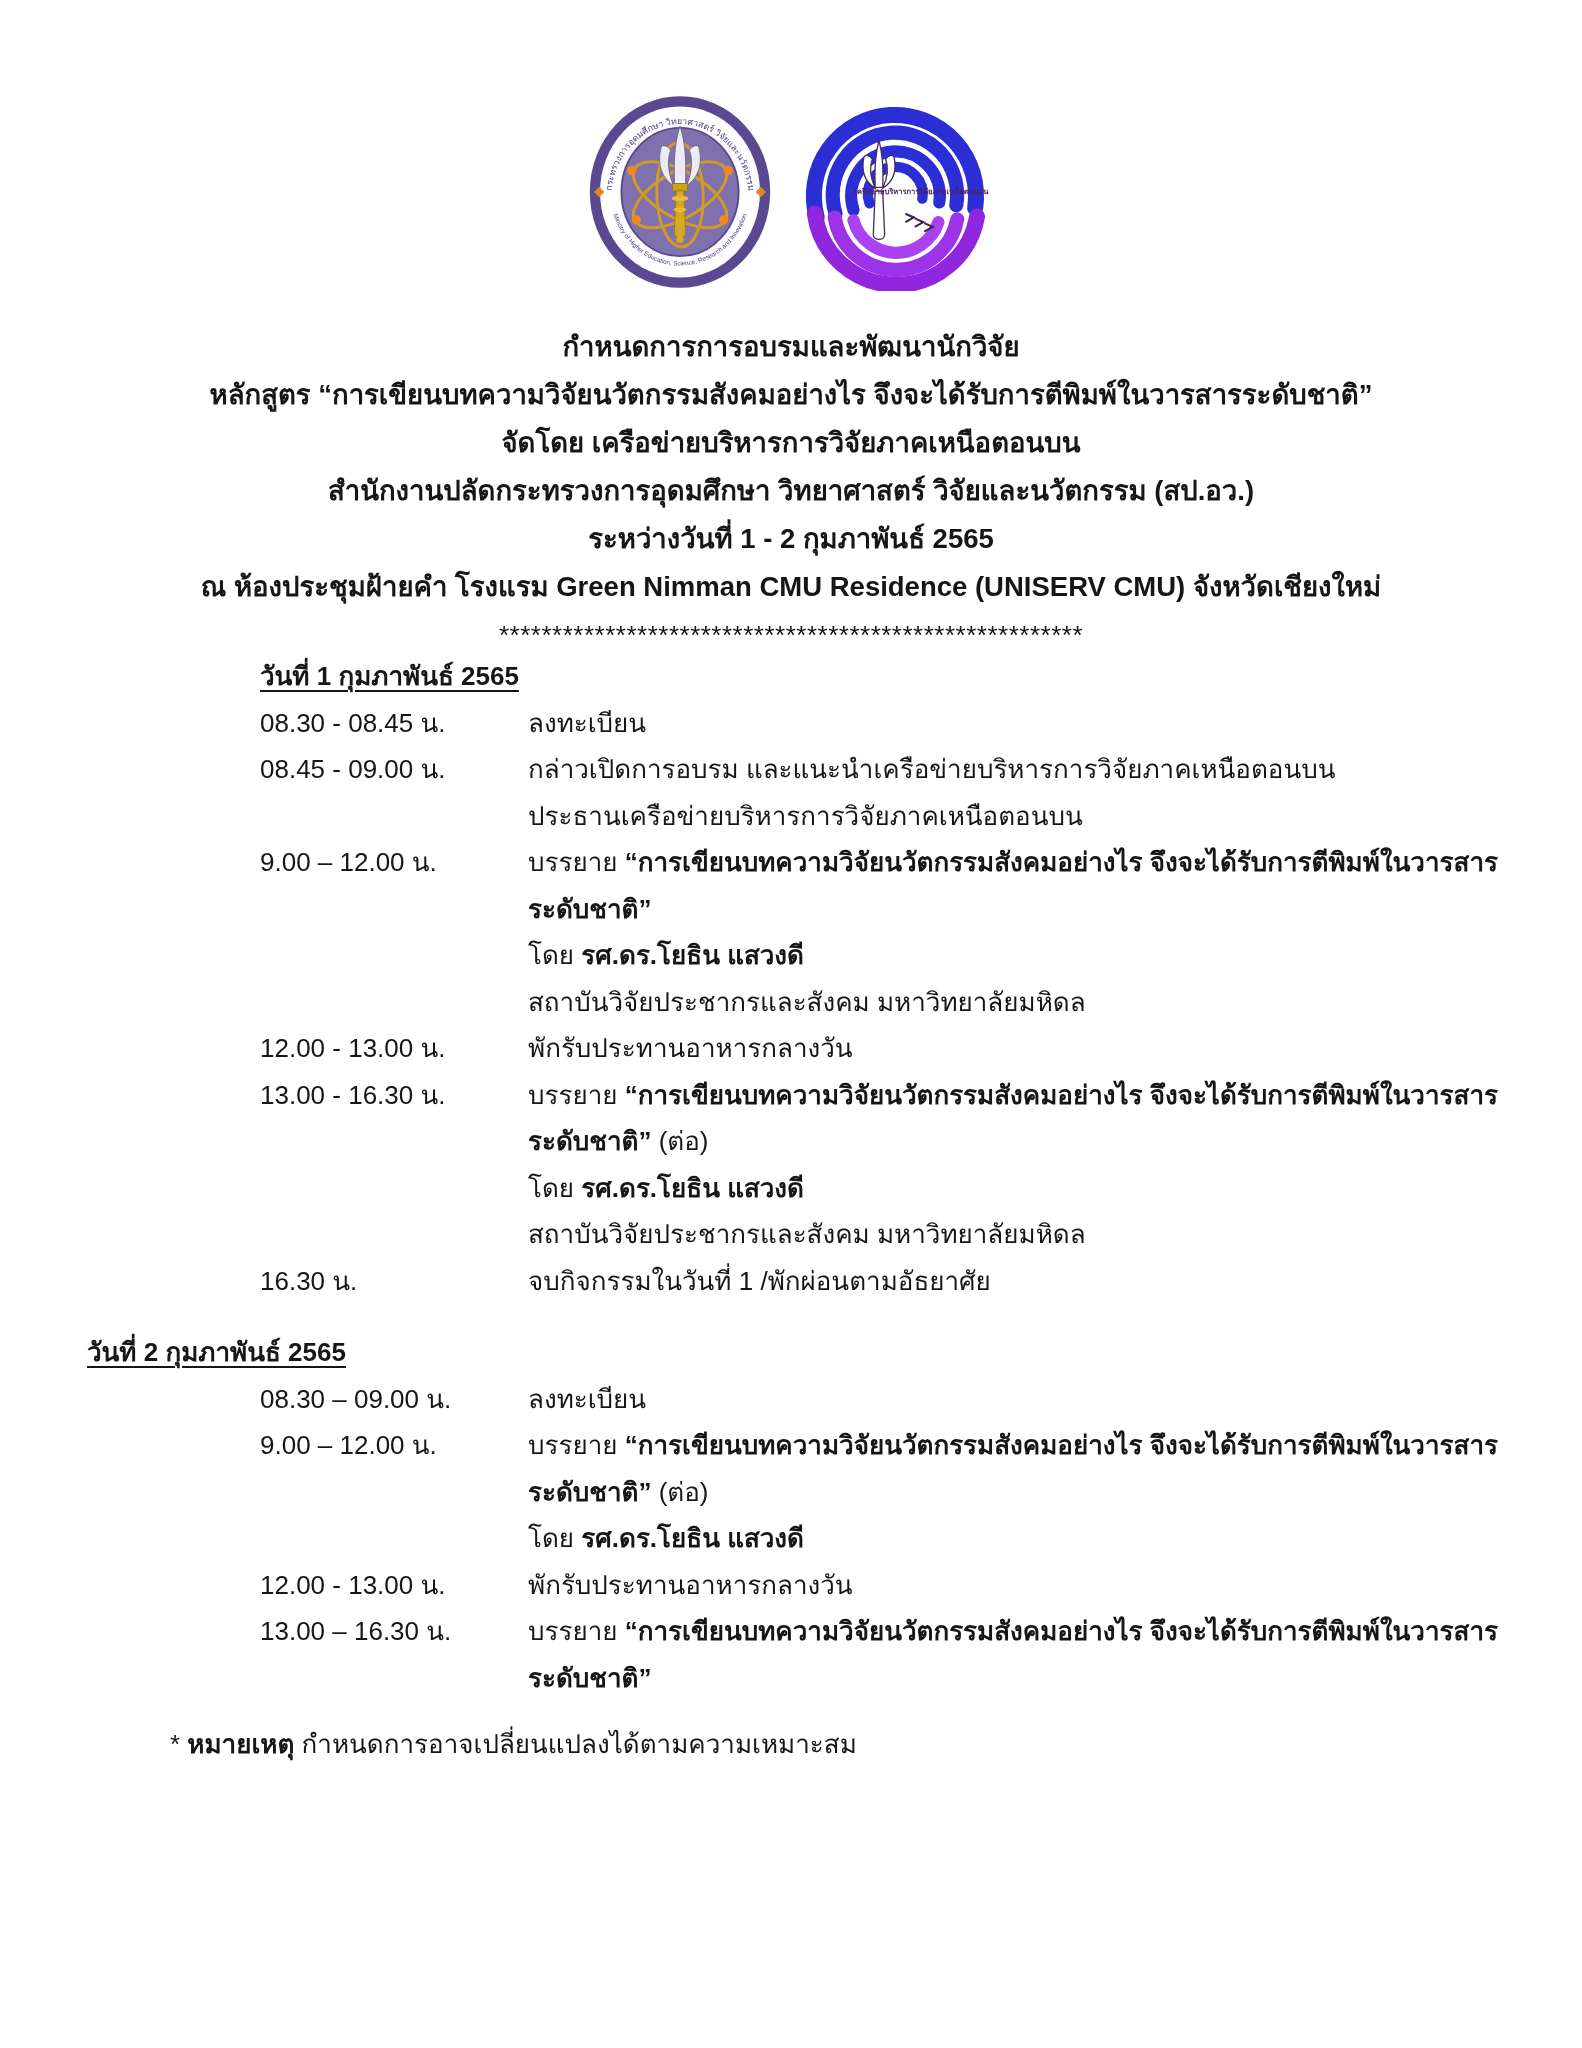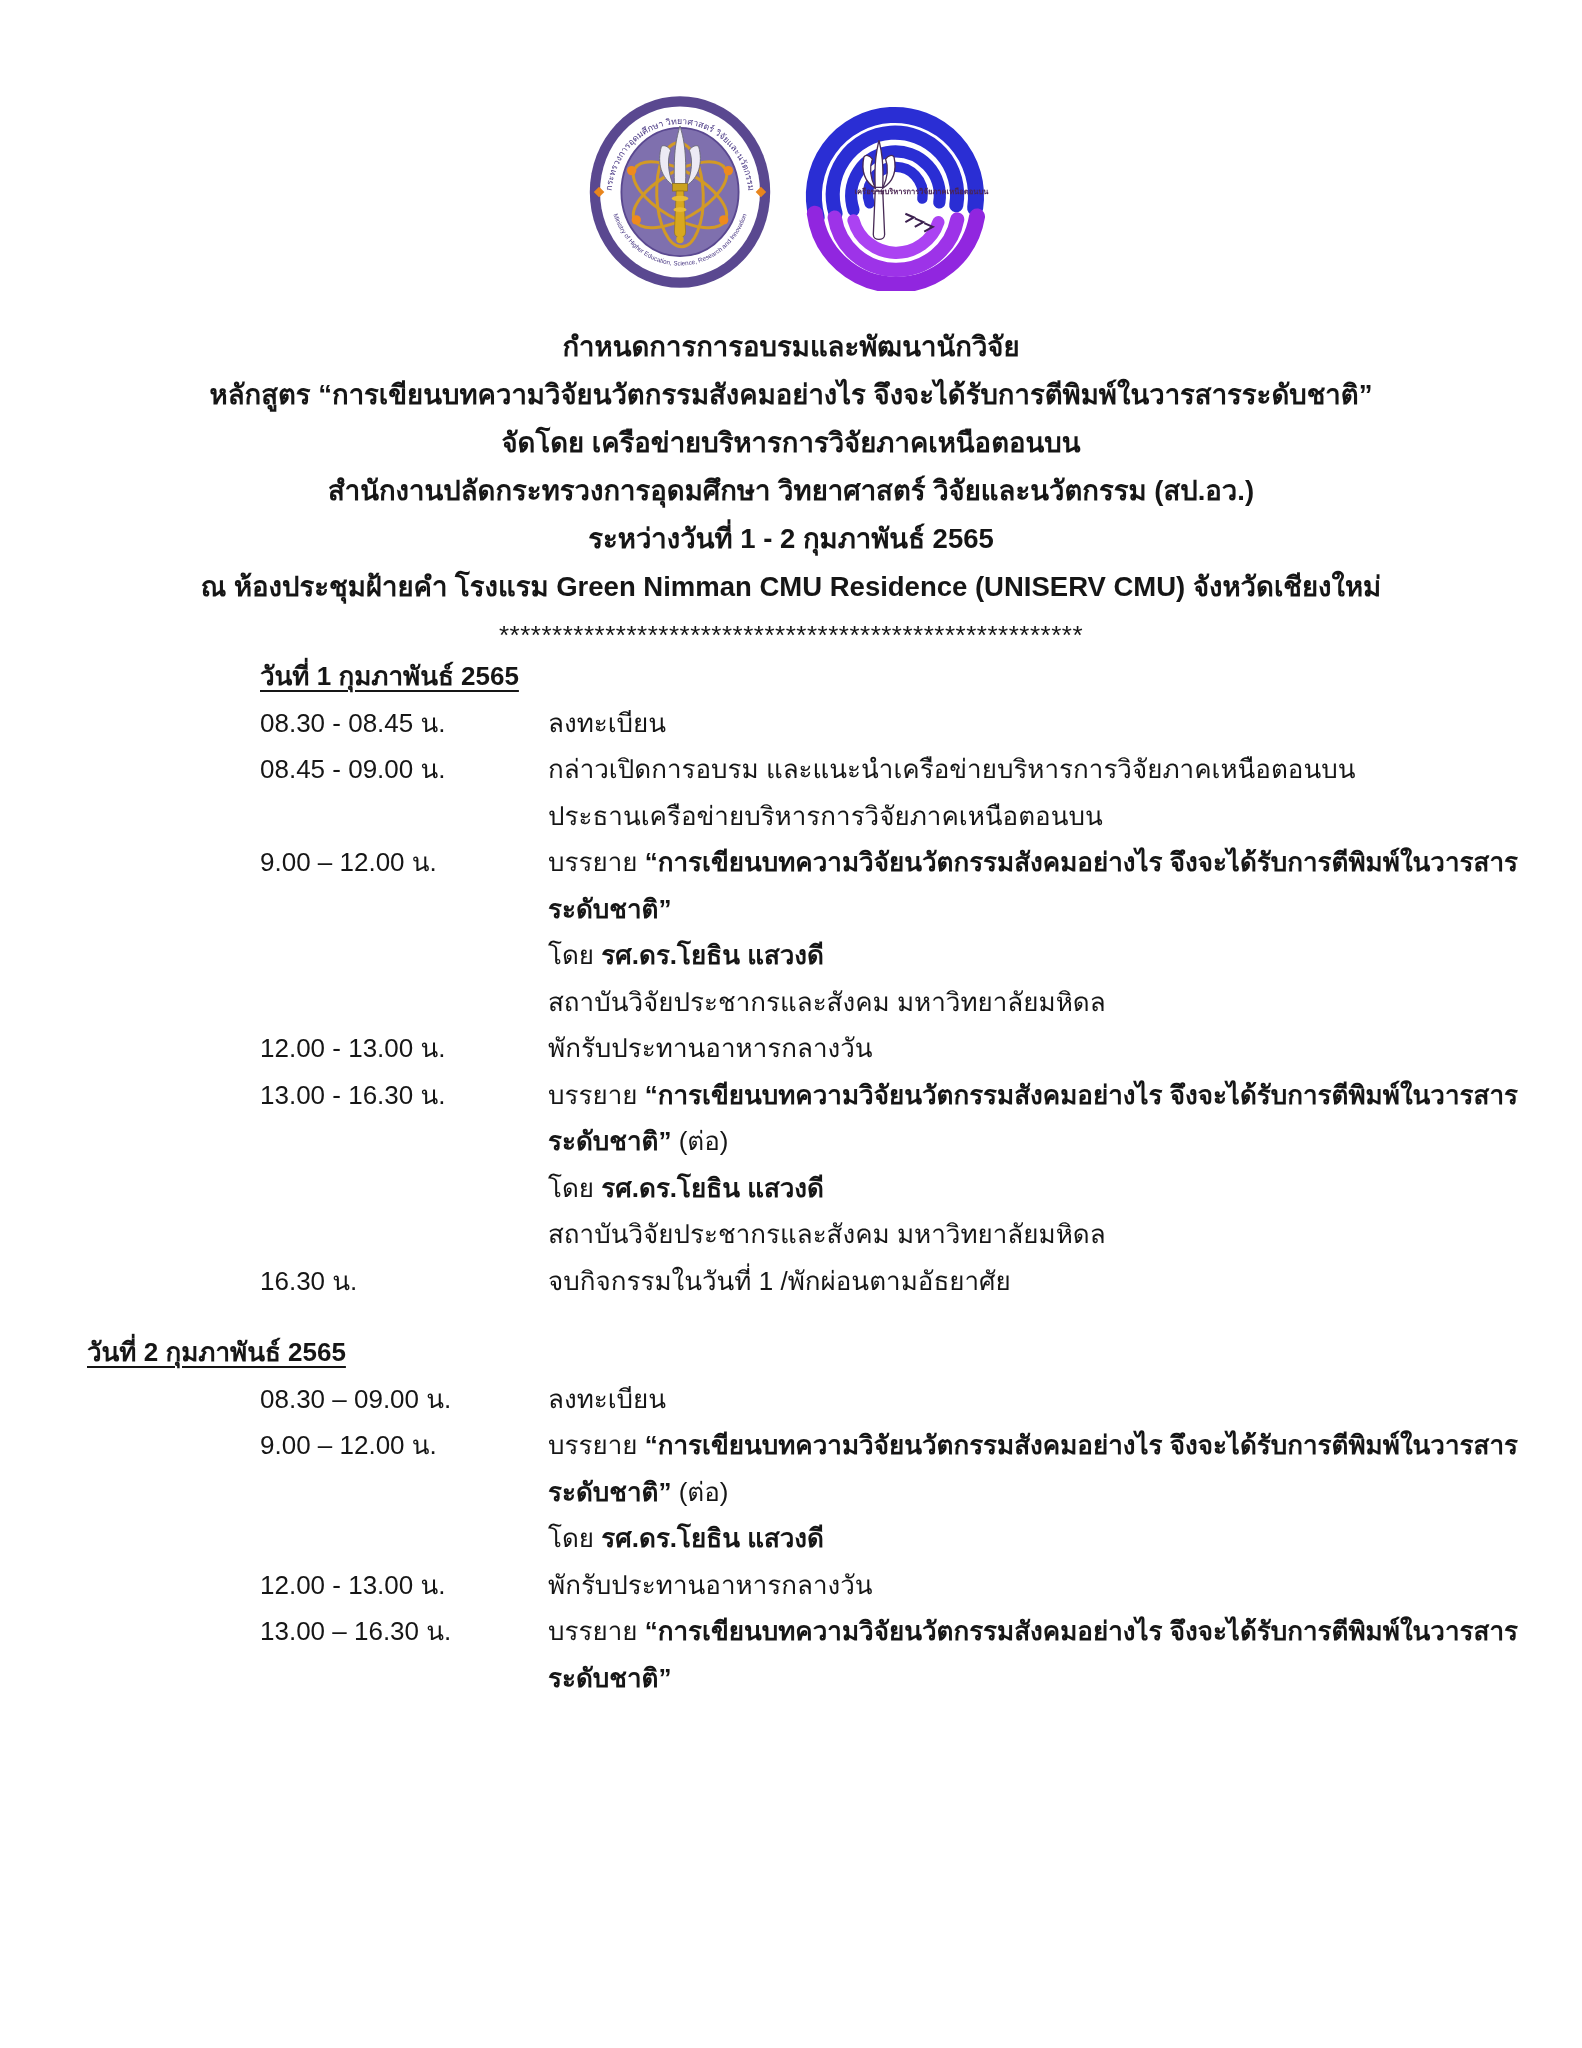--- a/index.html
+++ b/index.html
@@ -16,21 +16,21 @@
           font-size:27.5px; font-weight:700; line-height:48px; white-space:nowrap;}
   .header .sep{font-weight:400; font-size:26px; letter-spacing:0.5px;}
   
   .content{position:absolute; top:653px; left:0; right:12px; font-size:26px; line-height:46.5px;}
   .day-heading{font-weight:700; text-decoration:underline; text-underline-offset:5px;
                text-decoration-thickness:2px; white-space:nowrap;}
   .day1 .day-heading{margin-left:260px;}
   .day2{margin-top:25px;}
   .day2 .day-heading{margin-left:87px;}
   .day2 .rows{}
-  .row{display:flex; align-items:flex-start;gap:20px;}
+  .row{display:flex; align-items:flex-start;}
   .time{width:268px; margin-left:260px; flex:none; white-space:nowrap;}
   .desc{flex:1; min-width:0;}
   .line{white-space:nowrap;}
   .b{font-weight:700;}
   .footnote{margin-top:20px; margin-left:170px; white-space:nowrap;}
 </style>
 </head>
 <body>
 
 <div class="page">
@@ -185,15 +185,16 @@
           </div>
           <div class="row">
             <div class="time">13.00 – 16.30 น.</div>
             <div class="desc">
               <div class="line"><span>บรรยาย </span><span class="b">“การเขียนบทความวิจัยนวัตกรรมสังคมอย่างไร จึงจะได้รับการตีพิมพ์ในวารสาร</span></div>
               <div class="line"><span class="b">ระดับชาติ”</span></div>
             </div>
           </div>
         </div>
       </div>
+      <div class="footnote"><span>* </span><span class="b">หมายเหตุ</span><span> กำหนดการอาจเปลี่ยนแปลงได้ตามความเหมาะสม</span></div>
     </div>
 
 </div>
 
 </body></html>

